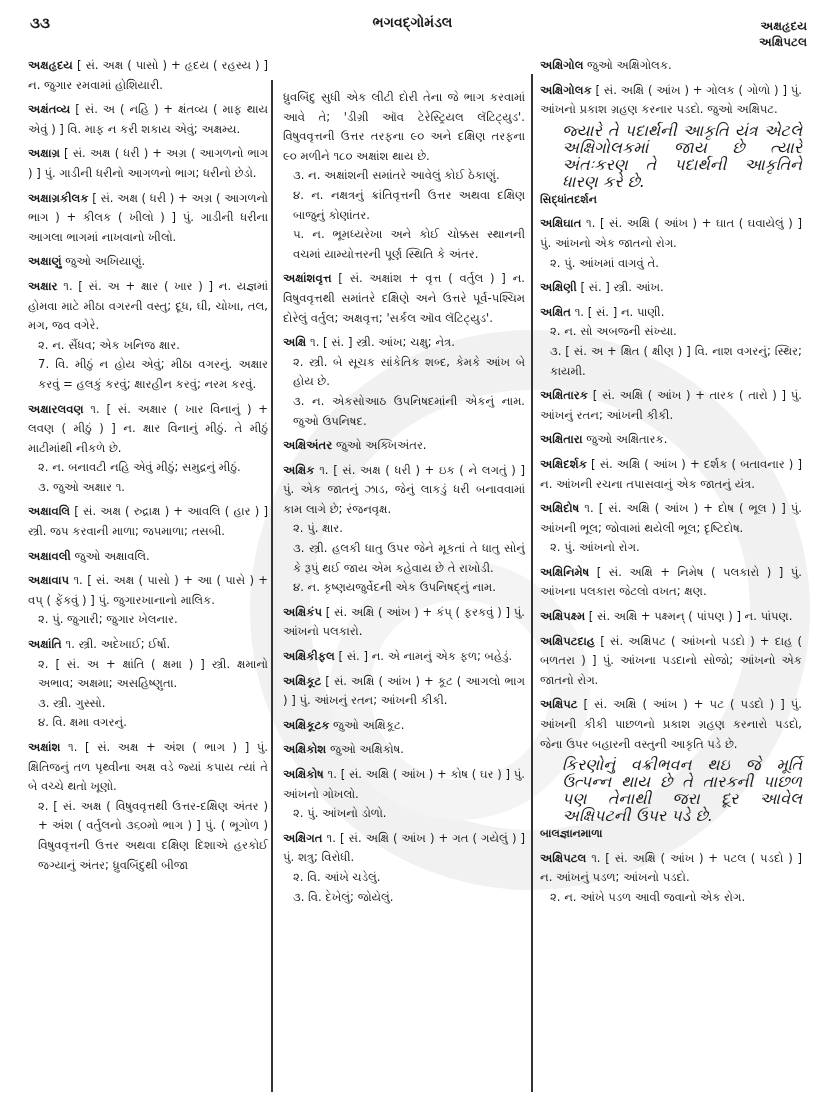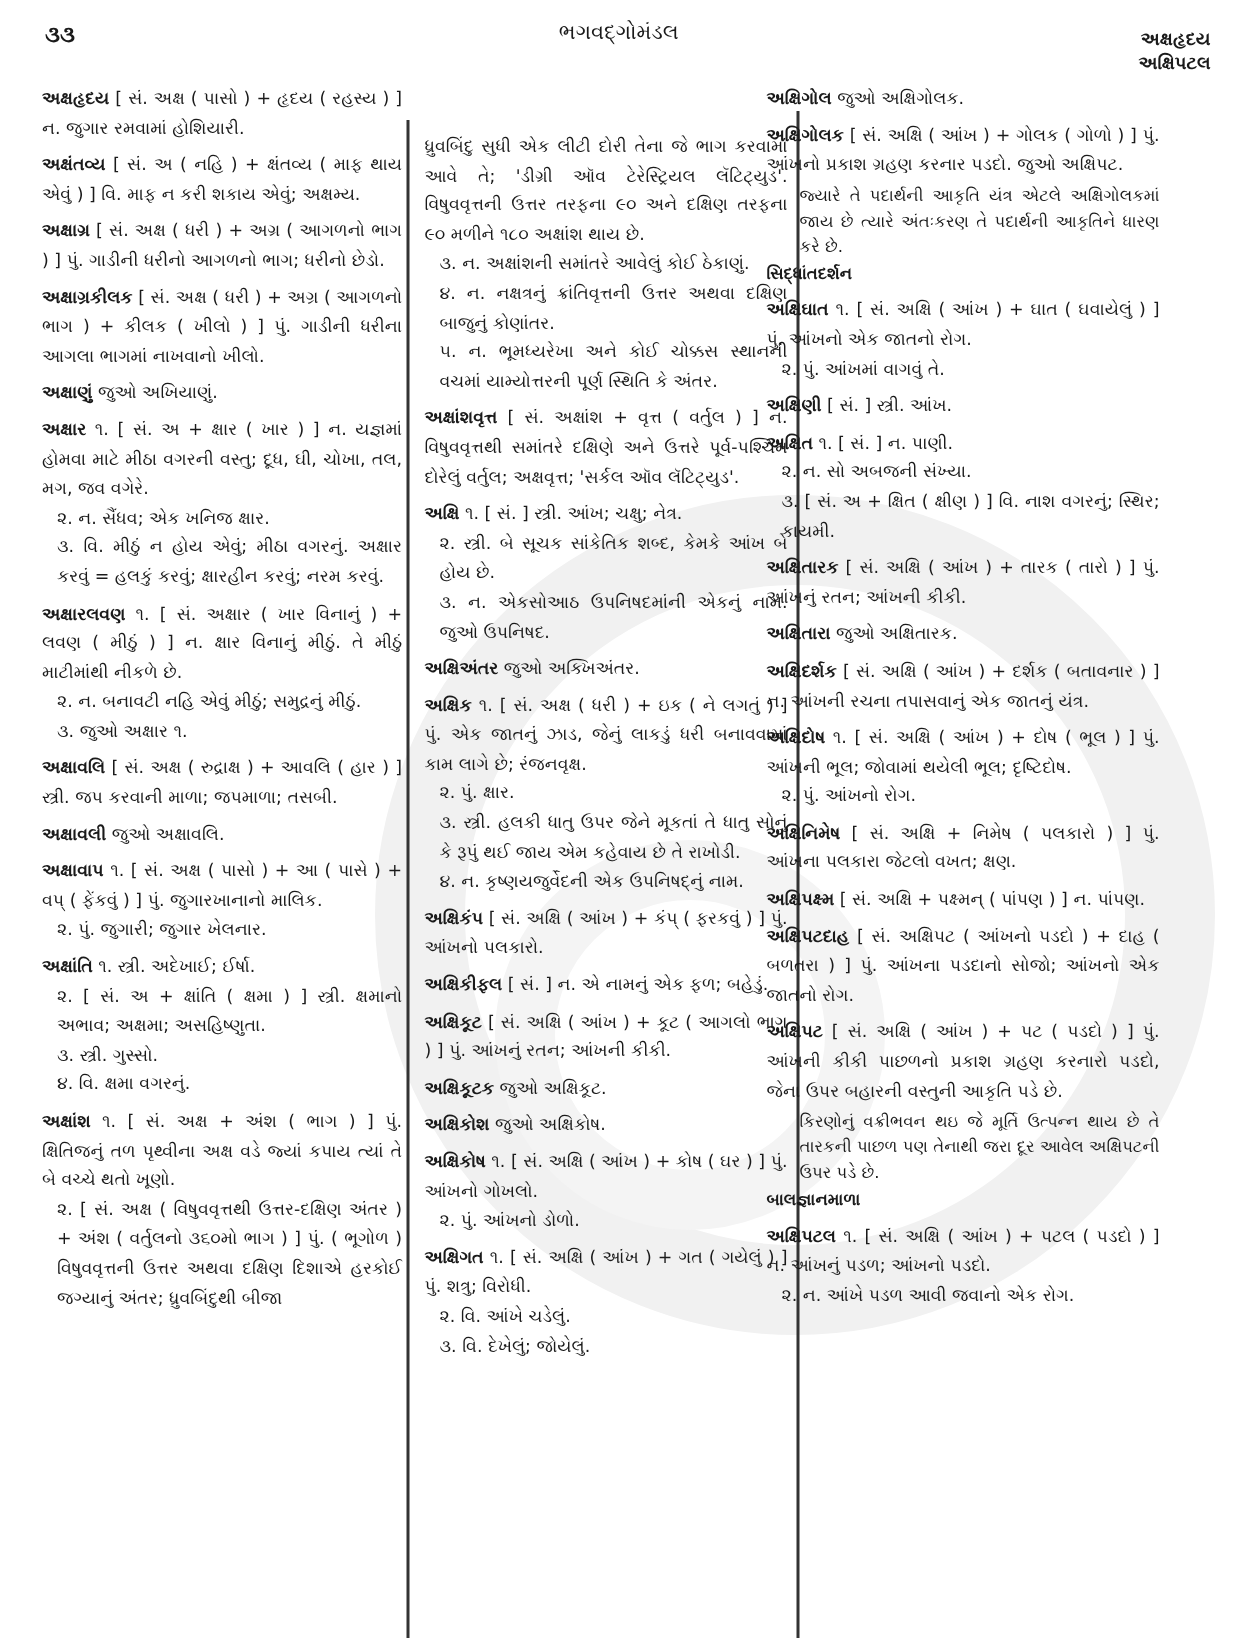--- a/index.html
+++ b/index.html
@@ -5,36 +5,36 @@
   html, body { margin: 0; padding: 0; background: #ffffff; }
   body { width: 825px; height: 1099px; overflow: hidden; position: relative;
          font-family: "DejaVu Sans", sans-serif; color: #1a1a1a; }
   .watermark { position: absolute; left: 250px; top: 330px; width: 560px; height: 560px;
                border-radius: 50%; border: 60px solid #f1f1f1; box-sizing: border-box; z-index: 0; }
   .watermark2 { position: absolute; left: 330px; top: 560px; width: 260px; height: 260px;
                 border-radius: 50%; border: 40px solid #f4f4f4; box-sizing: border-box; z-index: 0; }
   .header { position: absolute; top: 0; left: 0; width: 825px; height: 52px; z-index: 2; }
   .page-num { position: absolute; left: 30px; top: 14px; font-size: 15px; font-weight: bold; }
   .running-title { position: absolute; left: 0; width: 825px; top: 14px; text-align: center;
-                   font-size: 14px; font-weight: normal; }
+                   font-size: 14px; font-weight: bold; }
   .guide-words { position: absolute; right: 18px; top: 18px; text-align: right;
                  font-size: 12px; font-weight: bold; line-height: 16px; }
   .columns { position: absolute; top: 56px; left: 28px; width: 782px; height: 1040px; z-index: 2; }
   .col { position: absolute; top: 0; height: 1036px; font-size: 11.6px; line-height: 19.6px; }
   .col-1 { left: 0; width: 240px; }
   .col-2 { left: 255px; width: 242px; margin-top: 32px; }
-  .col-3 { left: 483px; width: 262px; }
+  .col-3 { left: 512px; width: 262px; }
   .divider { position: absolute; top: 24px; width: 2px; background: #333; }
   .divider-1 { left: 243px; height: 1012px; }
   .divider-2 { left: 503px; height: 1018px; top: 18px; }
   .entry { margin: 0 0 5px 0; text-align: justify; }
   .hw { font-weight: bold; }
   .sense { display: block; padding-left: 10px; }
   .sense.first { display: inline; padding-left: 0; }
-  .quote { display: block; padding-left: 22px; font-size: 11px; line-height: 17px; margin-top: 2px; }
+  .quote { display: block; padding-left: 22px; font-size: 16px; line-height: 17px; margin-top: 2px; font-style: italic; }
   .source { display: block; font-size: 11px; font-weight: bold; }
 </style>
 </head>
 <body>
 
 <div class="watermark"></div>
 <div class="watermark2"></div>
 
 <div class="header">
   <div class="page-num">૩૩</div>
@@ -45,21 +45,21 @@
   </div>
 </div>
 
 <div class="columns">
   <div class="col col-1">
       <div class="entry"><span class="hw">અક્ષહૃદય</span> <span class="sense first">[ સં. અક્ષ ( પાસો ) + હૃદય ( રહસ્ય ) ] ન. જુગાર રમવામાં હોશિયારી.</span></div>
       <div class="entry"><span class="hw">અક્ષંતવ્ય</span> <span class="sense first">[ સં. અ ( નહિ ) + ક્ષંતવ્ય ( માફ થાય એવું ) ] વિ. માફ ન કરી શકાય એવું; અક્ષમ્ય.</span></div>
       <div class="entry"><span class="hw">અક્ષાગ્ર</span> <span class="sense first">[ સં. અક્ષ ( ધરી ) + અગ્ર ( આગળનો ભાગ ) ] પું. ગાડીની ધરીનો આગળનો ભાગ; ધરીનો છેડો.</span></div>
       <div class="entry"><span class="hw">અક્ષાગ્રકીલક</span> <span class="sense first">[ સં. અક્ષ ( ધરી ) + અગ્ર ( આગળનો ભાગ ) + કીલક ( ખીલો ) ] પું. ગાડીની ધરીના આગલા ભાગમાં નાખવાનો ખીલો.</span></div>
       <div class="entry"><span class="hw">અક્ષાણું</span> <span class="sense first">જુઓ અખિયાણું.</span></div>
-      <div class="entry"><span class="hw">અક્ષાર</span> <span class="sense first">૧. [ સં. અ + ક્ષાર ( ખાર ) ] ન. યજ્ઞમાં હોમવા માટે મીઠા વગરની વસ્તુ; દૂધ, ઘી, ચોખા, તલ, મગ, જવ વગેરે.</span><span class="sense">૨. ન. સૈંધવ; એક ખનિજ ક્ષાર.</span><span class="sense">૩. વિ. મીઠું ન હોય એવું; મીઠા વગરનું. અક્ષાર કરવું = હલકું કરવું; ક્ષારહીન કરવું; નરમ કરવું.</span></div>
+      <div class="entry"><span class="hw">અક્ષાર</span> <span class="sense first">૧. [ સં. અ + ક્ષાર ( ખાર ) ] ન. યજ્ઞમાં હોમવા માટે મીઠા વગરની વસ્તુ; દૂધ, ઘી, ચોખા, તલ, મગ, જવ વગેરે.</span><span class="sense">૨. ન. સૈંધવ; એક ખનિજ ક્ષાર.</span><span class="sense">7. વિ. મીઠું ન હોય એવું; મીઠા વગરનું. અક્ષાર કરવું = હલકું કરવું; ક્ષારહીન કરવું; નરમ કરવું.</span></div>
       <div class="entry"><span class="hw">અક્ષારલવણ</span> <span class="sense first">૧. [ સં. અક્ષાર ( ખાર વિનાનું ) + લવણ ( મીઠું ) ] ન. ક્ષાર વિનાનું મીઠું. તે મીઠું માટીમાંથી નીકળે છે.</span><span class="sense">૨. ન. બનાવટી નહિ એવું મીઠું; સમુદ્રનું મીઠું.</span><span class="sense">૩. જુઓ અક્ષાર ૧.</span></div>
       <div class="entry"><span class="hw">અક્ષાવલિ</span> <span class="sense first">[ સં. અક્ષ ( રુદ્રાક્ષ ) + આવલિ ( હાર ) ] સ્ત્રી. જપ કરવાની માળા; જપમાળા; તસબી.</span></div>
       <div class="entry"><span class="hw">અક્ષાવલી</span> <span class="sense first">જુઓ અક્ષાવલિ.</span></div>
       <div class="entry"><span class="hw">અક્ષાવાપ</span> <span class="sense first">૧. [ સં. અક્ષ ( પાસો ) + આ ( પાસે ) + વપ્ ( ફેંકવું ) ] પું. જુગારખાનાનો માલિક.</span><span class="sense">૨. પું. જુગારી; જુગાર ખેલનાર.</span></div>
       <div class="entry"><span class="hw">અક્ષાંતિ</span> <span class="sense first">૧. સ્ત્રી. અદેખાઈ; ઈર્ષા.</span><span class="sense">૨. [ સં. અ + ક્ષાંતિ ( ક્ષમા ) ] સ્ત્રી. ક્ષમાનો અભાવ; અક્ષમા; અસહિષ્ણુતા.</span><span class="sense">૩. સ્ત્રી. ગુસ્સો.</span><span class="sense">૪. વિ. ક્ષમા વગરનું.</span></div>
       <div class="entry"><span class="hw">અક્ષાંશ</span> <span class="sense first">૧. [ સં. અક્ષ + અંશ ( ભાગ ) ] પું. ક્ષિતિજનું તળ પૃથ્વીના અક્ષ વડે જ્યાં કપાય ત્યાં તે બે વચ્ચે થતો ખૂણો.</span><span class="sense">૨. [ સં. અક્ષ ( વિષુવવૃત્તથી ઉત્તર-દક્ષિણ અંતર ) + અંશ ( વર્તુલનો ૩૬૦મો ભાગ ) ] પું. ( ભૂગોળ ) વિષુવવૃત્તની ઉત્તર અથવા દક્ષિણ દિશાએ હરકોઈ જગ્યાનું અંતર; ધ્રુવબિંદુથી બીજા</span></div>
     </div>
   <div class="divider divider-1"></div>
   <div class="col col-2">
       <div class="entry"><span class="sense first">ધ્રુવબિંદુ સુધી એક લીટી દોરી તેના જે ભાગ કરવામાં આવે તે; 'ડીગ્રી ઑવ ટેરેસ્ટ્રિયલ લૅટિટ્યુડ'. વિષુવવૃત્તની ઉત્તર તરફના ૯૦ અને દક્ષિણ તરફના ૯૦ મળીને ૧૮૦ અક્ષાંશ થાય છે.</span><span class="sense">૩. ન. અક્ષાંશની સમાંતરે આવેલું કોઈ ઠેકાણું.</span><span class="sense">૪. ન. નક્ષત્રનું ક્રાંતિવૃત્તની ઉત્તર અથવા દક્ષિણ બાજુનું કોણાંતર.</span><span class="sense">૫. ન. ભૂમધ્યરેખા અને કોઈ ચોક્કસ સ્થાનની વચમાં યામ્યોત્તરની પૂર્ણ સ્થિતિ કે અંતર.</span></div>

